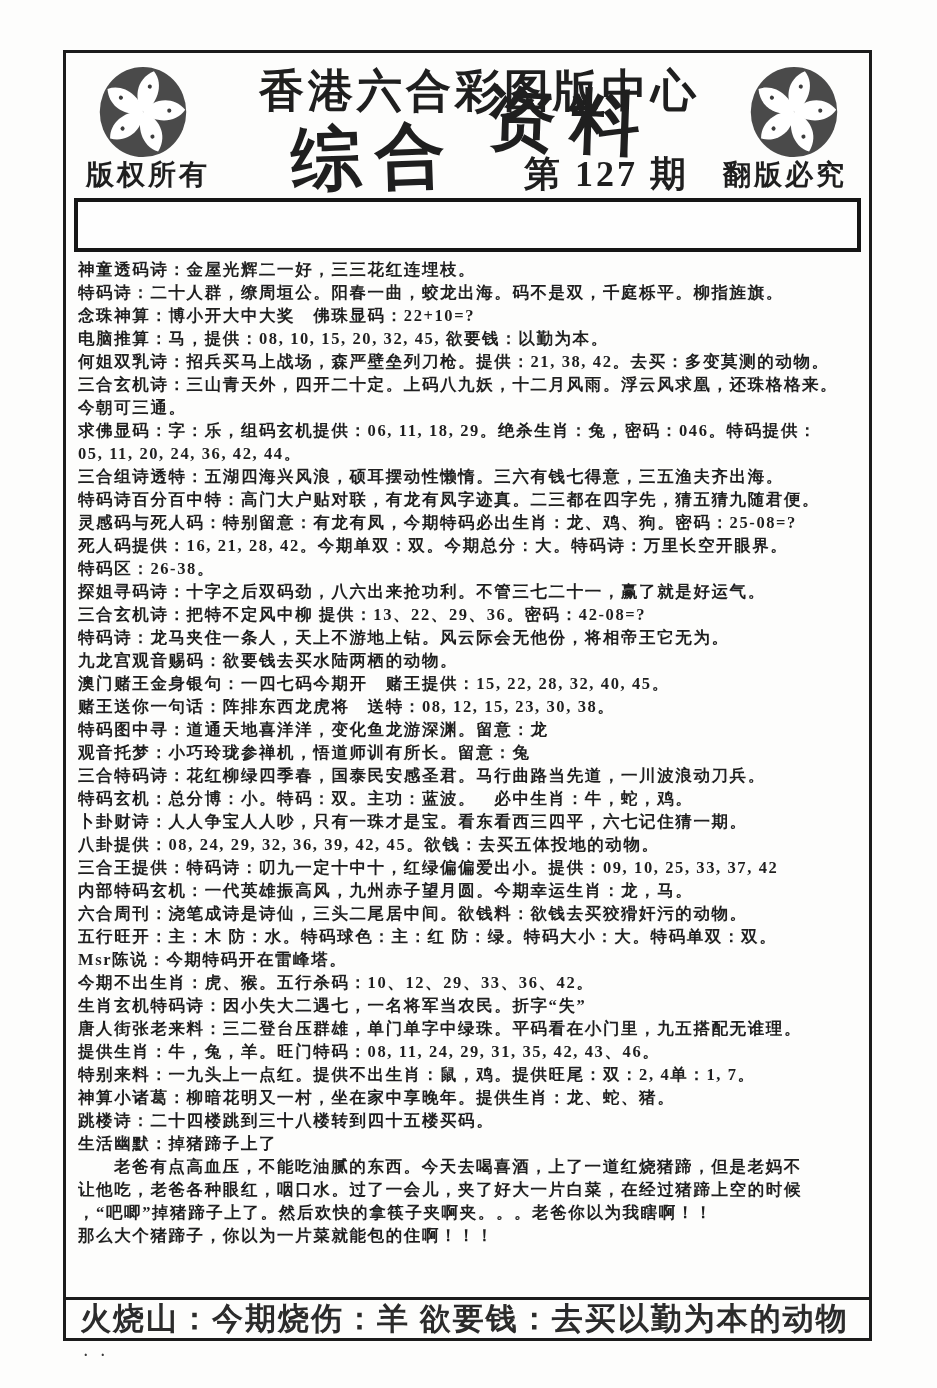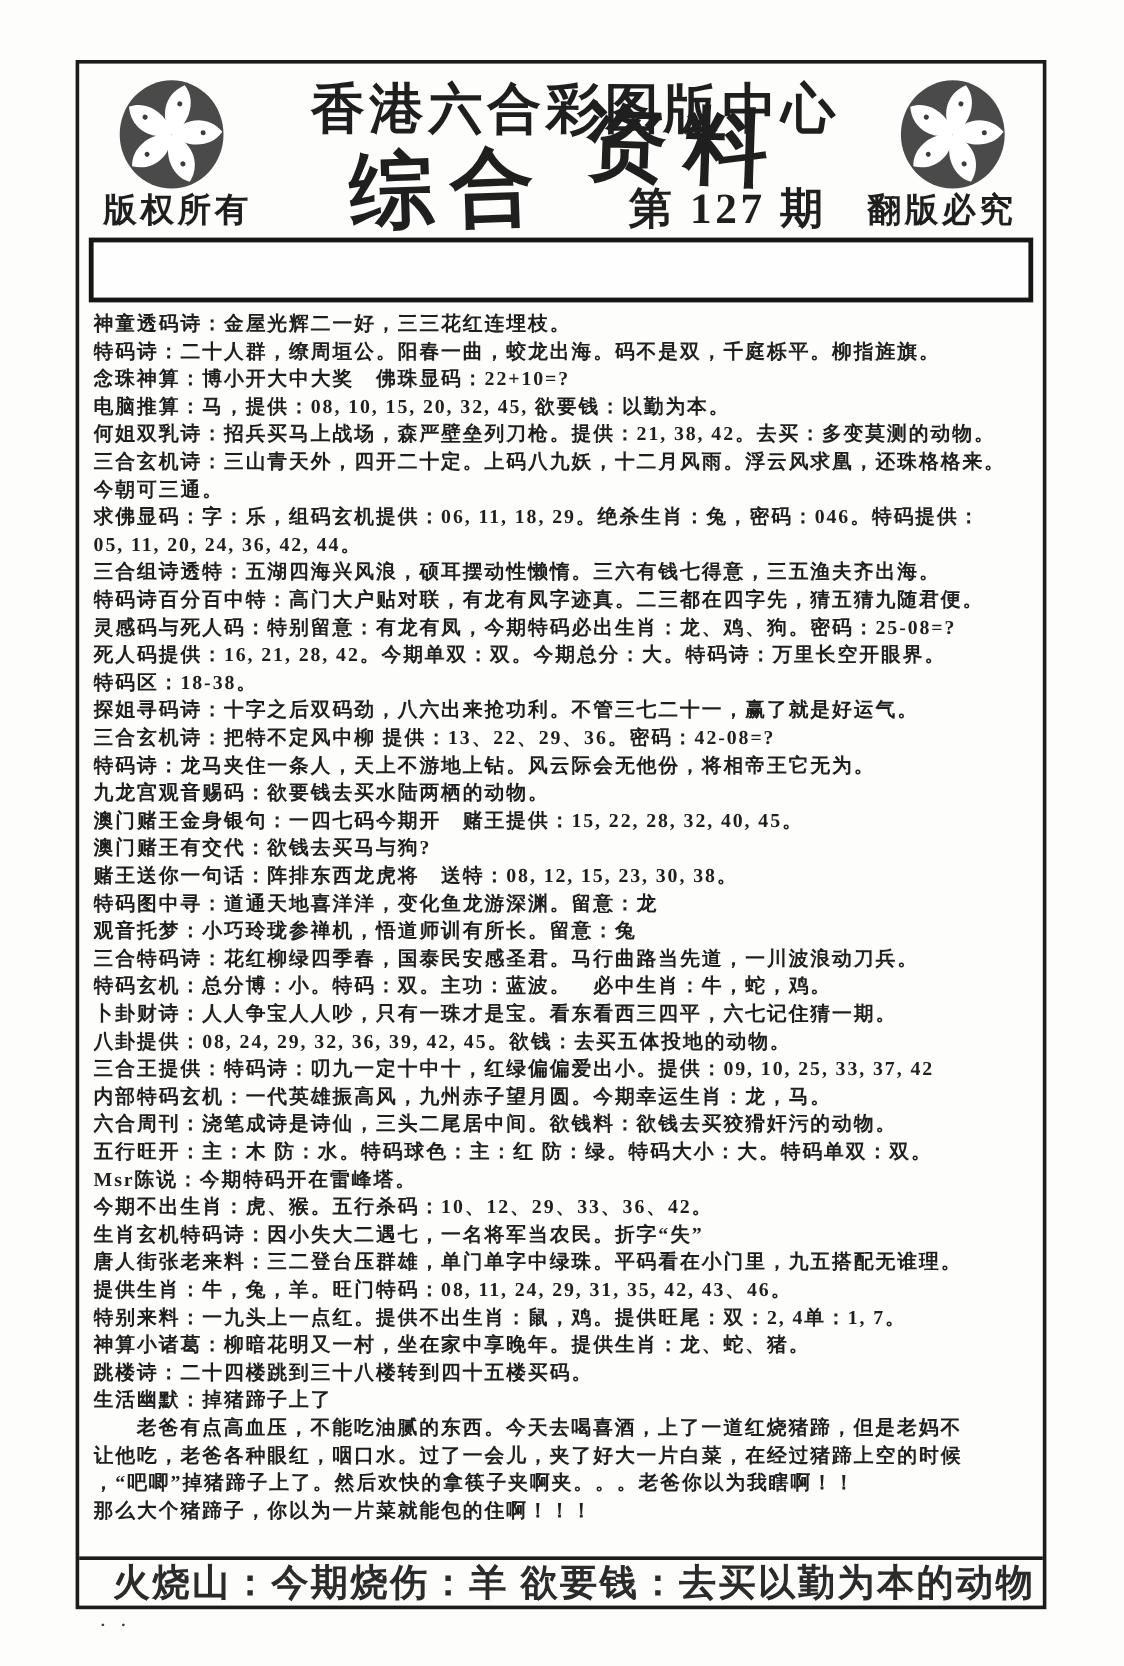--- a/index.html
+++ b/index.html
@@ -42,21 +42,21 @@
   .line{
     font-size:16.5px;font-weight:700;line-height:23px;height:23px;
     letter-spacing:1.6px;white-space:nowrap;overflow:hidden;
   }
   .line.indent{text-indent:36px;}
   
   .banner{
     position:absolute;left:0;bottom:0;width:100%;height:41px;
     border-top:3px solid #1c1c1c;box-sizing:border-box;
     display:flex;align-items:center;
-    padding-left:28px;
+    padding-left:14px;
     font-size:31px;font-weight:900;letter-spacing:2px;white-space:nowrap;
     color:#2b2b2b;
   }
   .bottom-dots{
     position:absolute;left:84px;top:1344px;font-size:14px;font-weight:700;
     letter-spacing:5px;color:#3a3a3a;
   }
 </style>
 </head>
 <body>
@@ -138,27 +138,26 @@
       <div class="line">电脑推算：马，提供：08, 10, 15, 20, 32, 45, 欲要钱：以勤为本。</div>
       <div class="line">何姐双乳诗：招兵买马上战场，森严壁垒列刀枪。提供：21, 38, 42。去买：多变莫测的动物。</div>
       <div class="line">三合玄机诗：三山青天外，四开二十定。上码八九妖，十二月风雨。浮云风求凰，还珠格格来。</div>
       <div class="line">今朝可三通。</div>
       <div class="line">求佛显码：字：乐，组码玄机提供：06, 11, 18, 29。绝杀生肖：兔，密码：046。特码提供：</div>
       <div class="line">05, 11, 20, 24, 36, 42, 44。</div>
       <div class="line">三合组诗透特：五湖四海兴风浪，硕耳摆动性懒惰。三六有钱七得意，三五渔夫齐出海。</div>
       <div class="line">特码诗百分百中特：高门大户贴对联，有龙有凤字迹真。二三都在四字先，猜五猜九随君便。</div>
       <div class="line">灵感码与死人码：特别留意：有龙有凤，今期特码必出生肖：龙、鸡、狗。密码：25-08=?</div>
       <div class="line">死人码提供：16, 21, 28, 42。今期单双：双。今期总分：大。特码诗：万里长空开眼界。</div>
-      <div class="line">特码区：18-38。</div>
+      <div class="line">特码区：26-38。</div>
       <div class="line">探姐寻码诗：十字之后双码劲，八六出来抢功利。不管三七二十一，赢了就是好运气。</div>
       <div class="line">三合玄机诗：把特不定风中柳 提供：13、22、29、36。密码：42-08=?</div>
       <div class="line">特码诗：龙马夹住一条人，天上不游地上钻。风云际会无他份，将相帝王它无为。</div>
       <div class="line">九龙宫观音赐码：欲要钱去买水陆两栖的动物。</div>
       <div class="line">澳门赌王金身银句：一四七码今期开　赌王提供：15, 22, 28, 32, 40, 45。</div>
-      <div class="line">澳门赌王有交代：欲钱去买马与狗?</div>
       <div class="line">赌王送你一句话：阵排东西龙虎将　送特：08, 12, 15, 23, 30, 38。</div>
       <div class="line">特码图中寻：道通天地喜洋洋，变化鱼龙游深渊。留意：龙</div>
       <div class="line">观音托梦：小巧玲珑参禅机，悟道师训有所长。留意：兔</div>
       <div class="line">三合特码诗：花红柳绿四季春，国泰民安感圣君。马行曲路当先道，一川波浪动刀兵。</div>
       <div class="line">特码玄机：总分博：小。特码：双。主功：蓝波。　必中生肖：牛，蛇，鸡。</div>
       <div class="line">卜卦财诗：人人争宝人人吵，只有一珠才是宝。看东看西三四平，六七记住猜一期。</div>
       <div class="line">八卦提供：08, 24, 29, 32, 36, 39, 42, 45。欲钱：去买五体投地的动物。</div>
       <div class="line">三合王提供：特码诗：叨九一定十中十，红绿偏偏爱出小。提供：09, 10, 25, 33, 37, 42</div>
       <div class="line">内部特码玄机：一代英雄振高风，九州赤子望月圆。今期幸运生肖：龙，马。</div>
       <div class="line">六合周刊：浇笔成诗是诗仙，三头二尾居中间。欲钱料：欲钱去买狡猾奸污的动物。</div>

